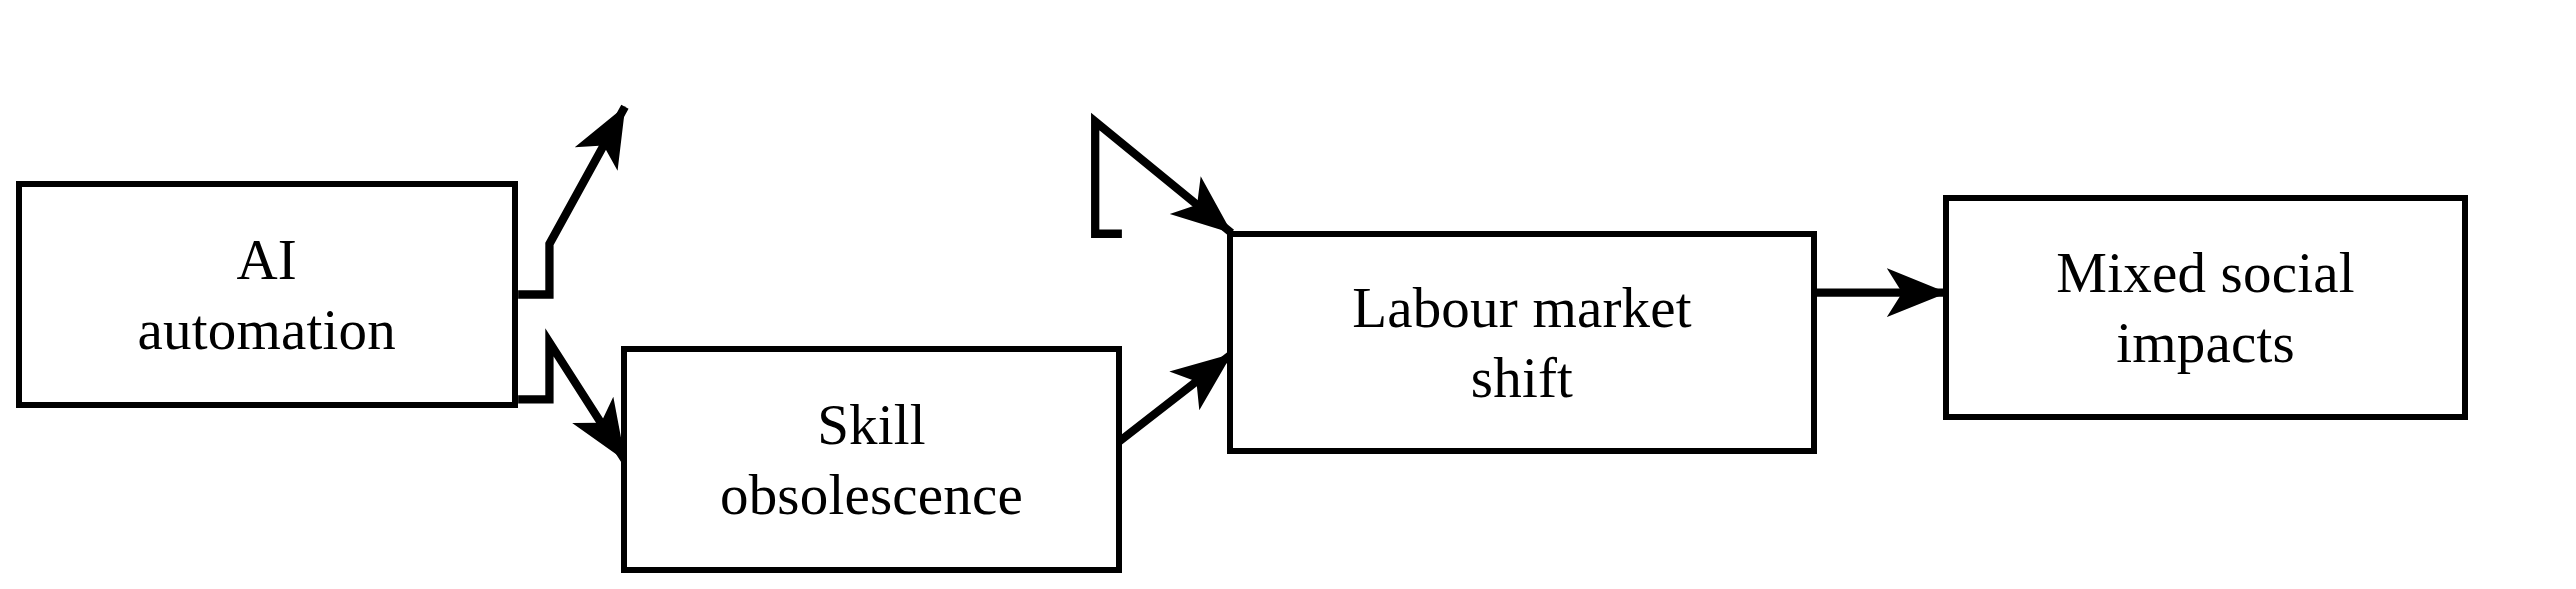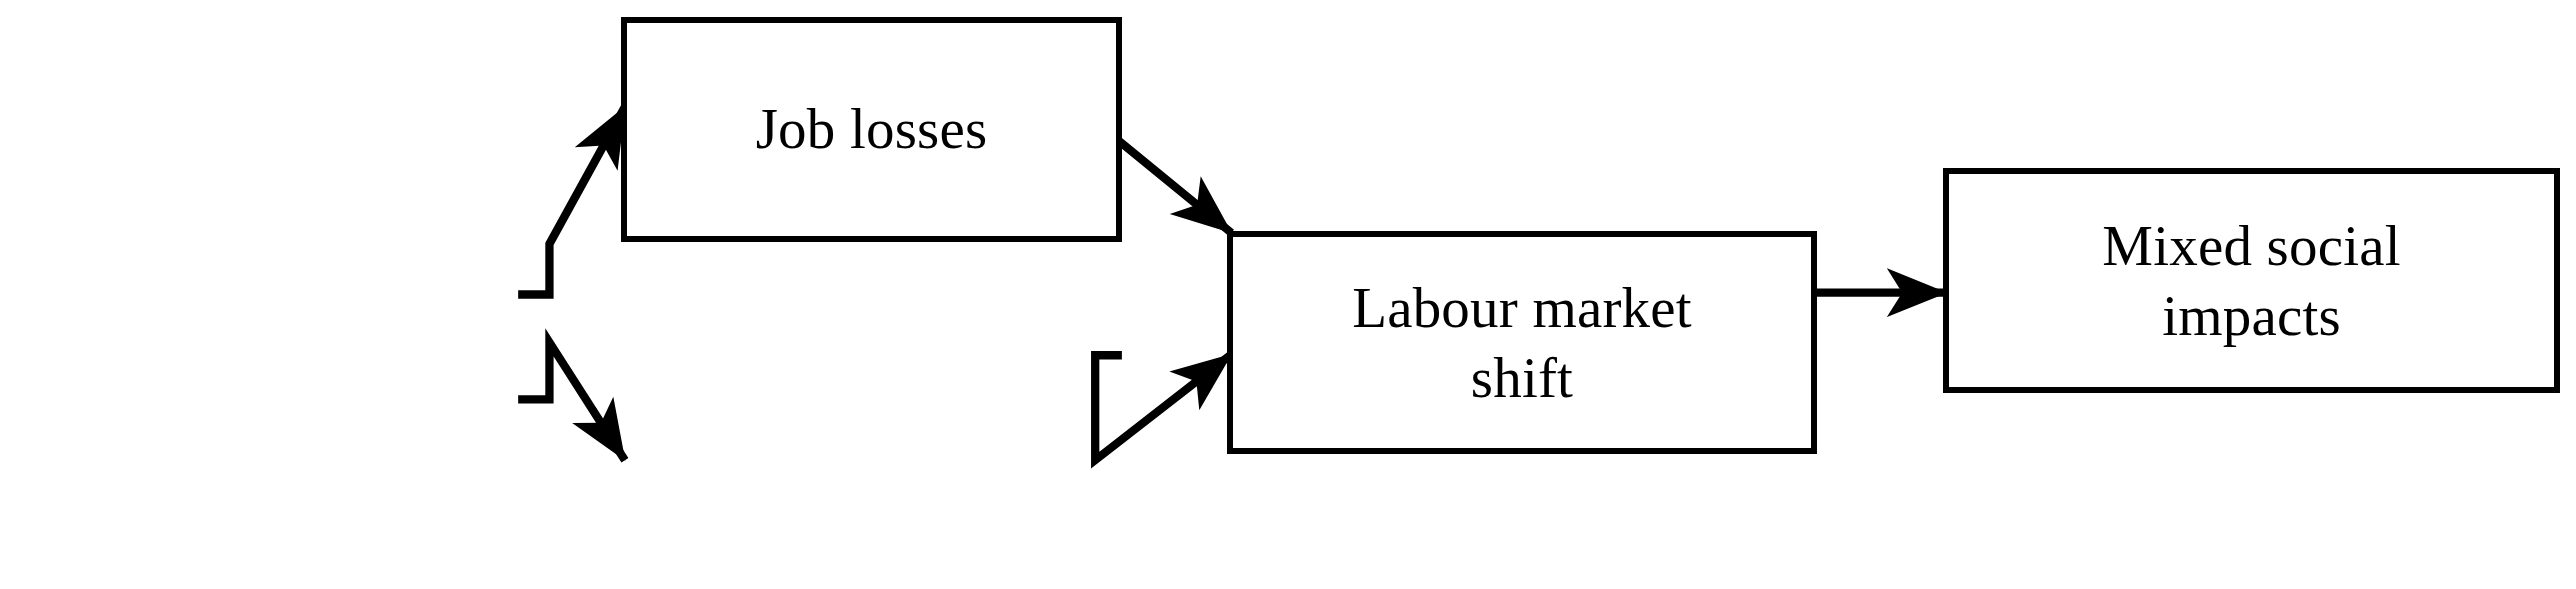--- a/index.html
+++ b/index.html
@@ -72,30 +72,35 @@
 
     <g>
       <path d="M 1218,386 L 1189,386 L 1189,500 L 1337,385" fill="none" stroke="#000000" stroke-width="9" stroke-linecap="butt" stroke-linejoin="miter" marker-end="url(#arrowhead)"></path>
     </g>
 
     <g>
       <path d="M 1973,318 L 2114,318" fill="none" stroke="#000000" stroke-width="9" stroke-linecap="butt" stroke-linejoin="miter" marker-end="url(#arrowhead)"></path>
     </g>
   </svg>
 
-
-  <div class="node" style="left:621px; top:16.6px; width:501px; height:225px;">
-    <span class="label">Job losses</span>
+  <div class="node" style="left:15.7px; top:181px; width:502px; height:227px;">
+    <span class="label">AI
+automation</span>
   </div>
 
+
+  <div class="node" style="left:621px; top:346px; width:501px; height:227px;">
+    <span class="label">Skill
+obsolescence</span>
+  </div>
 
   <div class="node" style="left:1227px; top:183px; width:590px; height:223px;margin-top:48px;">
     <span class="label">Labour market
 shift</span>
   </div>
 
-  <div class="node" style="left:1943px; top:168px; width:617px; height:225px;">
+  <div class="node" style="left:1943px; top:195px; width:525px; height:225px;">
     <span class="label">Mixed social
 impacts</span>
   </div>
 
 </div>
 
 
 </body></html>

